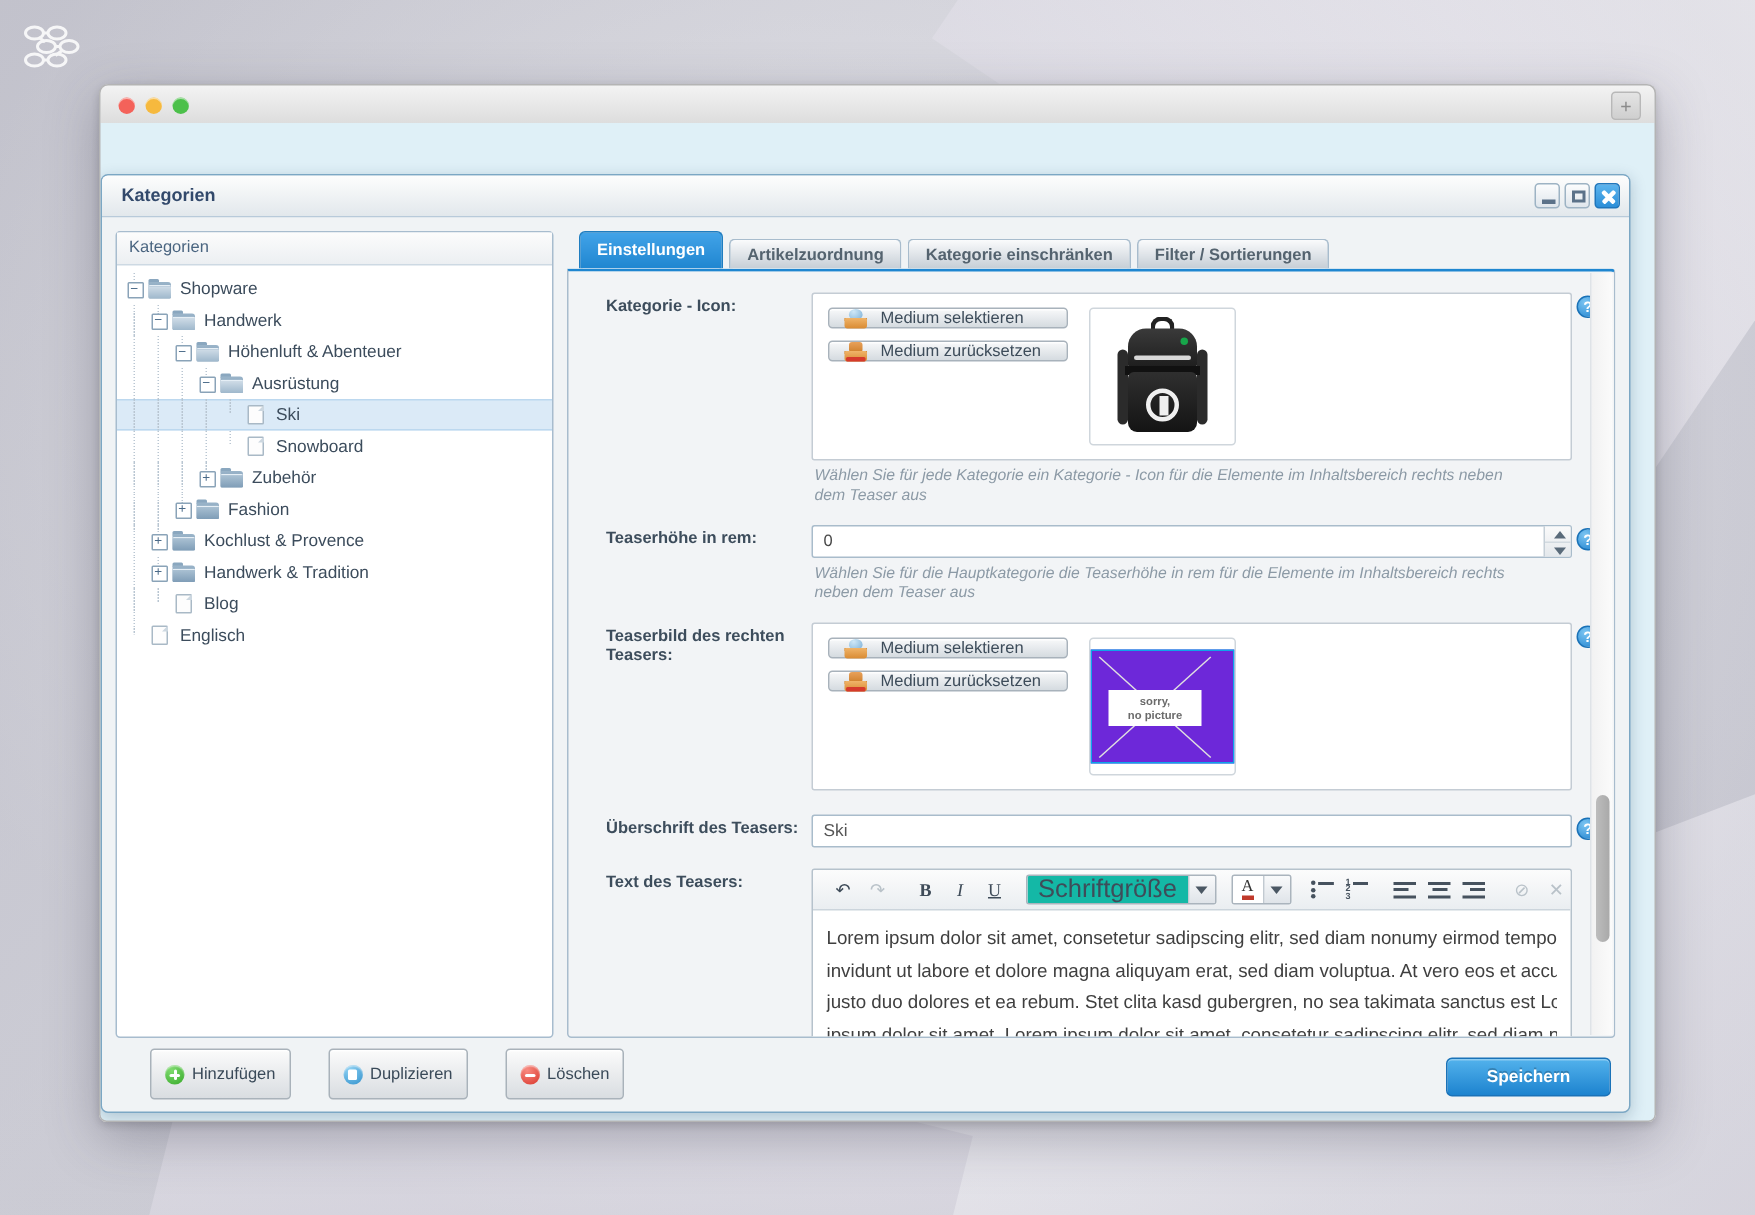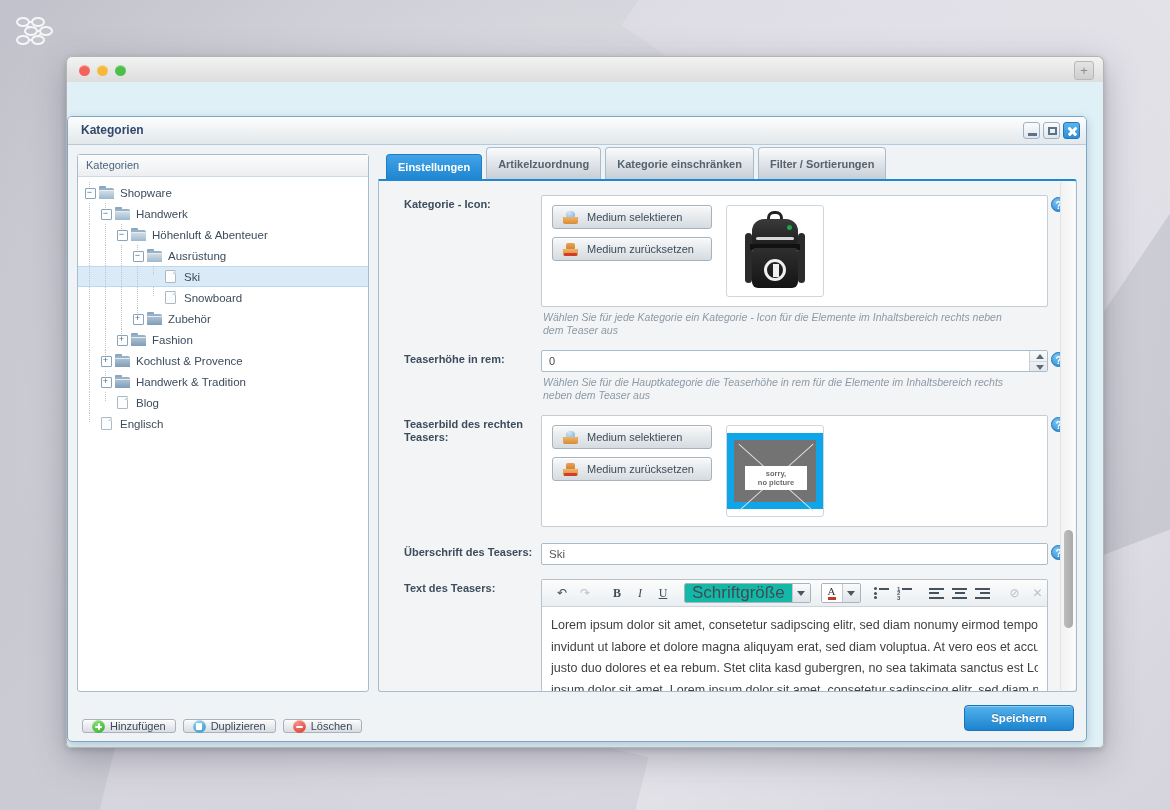--- a/index.html
+++ b/index.html
@@ -165,25 +165,26 @@
     border-width:0 0 4px 4px; border-style:solid;
     border-color:transparent transparent #ccd7e0 transparent;
   }
 
   
   #tree-footer {
     flex:0 0 32px; display:flex; align-items:center; gap:7px;
     padding-left:2px; margin-top:8px;
   }
   .tb-btn {
-    height:14px; display:flex; align-items:center; gap:5px; padding:0 9px;
+    height:34px; display:flex; align-items:center; gap:5px; padding:0 9px;
     font-size:11px; color:#3a4a59;
     background:linear-gradient(#fbfbfb,#d9dde1);
     border:1px solid #a9b2ba; border-radius:3px;
     box-shadow:inset 0 1px 0 rgba(255,255,255,.85);
+    margin-left:18px;
   }
   .badge-circle {
     width:13px; height:13px; border-radius:50%; position:relative; flex:0 0 13px;
     box-shadow:inset 0 1px 1px rgba(255,255,255,.55);
   }
   .badge-circle.green { background:radial-gradient(circle at 35% 28%,#7fdc6f,#35a828); }
   .badge-circle.red   { background:radial-gradient(circle at 35% 28%,#f98a80,#d8352a); }
   .badge-circle.blue  { background:radial-gradient(circle at 35% 28%,#8fd2f4,#2e8fcb); }
   .badge-circle .bar {
     position:absolute; left:3px; top:6px; width:7px; height:2px; background:#fff; border-radius:1px;
@@ -193,21 +194,21 @@
     position:absolute; left:3.5px; top:3px; width:6px; height:7px;
     background:#fff; border-radius:1px;
   }
 
   
   #right-panel {
     flex:1 1 auto; display:flex; flex-direction:column; min-width:0; min-height:0;
   }
   #tab-strip { display:flex; align-items:flex-end; height:25px; flex:0 0 25px; padding-left:8px; }
   .tab {
-    height:32px; padding:0 11px; margin-right:4px;
+    height:20px; padding:0 11px; margin-right:4px;
     display:flex; align-items:center; font-size:11px; font-weight:bold;
     border:1px solid #a8bccd; border-bottom:none; border-radius:4px 4px 0 0;
     background:linear-gradient(#fafbfc,#c6ced6); color:#54636f;
   }
   .tab.active {
     background:linear-gradient(#42a3e8,#1f86d0); color:#fff;
     border-color:#1f7dc0; height:25px;text-align:center;
   }
   #tab-content {
     flex:1 1 auto; position:relative; min-height:0;
@@ -245,21 +246,21 @@
     line-height:13px; margin:4px 0 9px 2px; max-width:470px;
   }
 
   
   .media-block {
     background:#fff; border:1px solid #c4ccd4; border-radius:2px;
     padding:9px 10px; display:flex; gap:14px; align-items:flex-start;
   }
   .media-buttons { display:flex; flex-direction:column; gap:8px; }
   .media-btn {
-    width:160px; height:24px; display:flex; align-items:center; gap:9px;
+    width:160px; height:14px; display:flex; align-items:center; gap:9px;
     padding-left:10px; font-size:11px; color:#3d4c5a;
     background:linear-gradient(#f8f9fa,#d5dbe0);
     border:1px solid #a8b2bb; border-radius:3px;
     box-shadow:inset 0 1px 0 rgba(255,255,255,.85);
   }
   .tray-icon { width:15px; height:13px; position:relative; flex:0 0 15px; }
   .tray-body {
     position:absolute; left:0; bottom:0; width:15px; height:7px;
     background:linear-gradient(#f0b469,#d98b33); border-radius:1px 1px 2px 2px;
   }
@@ -272,21 +273,21 @@
   .tray-icon.reset .tray-bar {
     position:absolute; left:1px; bottom:0px; width:13px; height:3px; background:#d63a2c; border-radius:1px;
   }
   .thumb-box {
     width:98px; height:92px; border:1px solid #cfd6dc; border-radius:3px;
     background:#fff; display:flex; align-items:center; justify-content:center;
     overflow:hidden; position:relative;
   }
   .thumb-box.tall { height:92px; }
   .nopic {
-    width:101px; height:76px; border:7px solid #0ea5e9; position:relative; background:#737373;
+    width:101px; height:76px; border:1px solid #0ea5e9; position:relative; background:#6d28d9;
   }
   .nopic .x1, .nopic .x2 {
     position:absolute; left:-8px; top:37px; width:100px; height:1px; background:#e0e0e0;
     transform-origin:center;
   }
   .nopic .x1 { transform:rotate(42deg); }
   .nopic .x2 { transform:rotate(-42deg); }
   .nopic .cap {
     position:absolute; left:11px; top:26px; width:62px; padding:3px 0;
     background:#fff; text-align:center;

